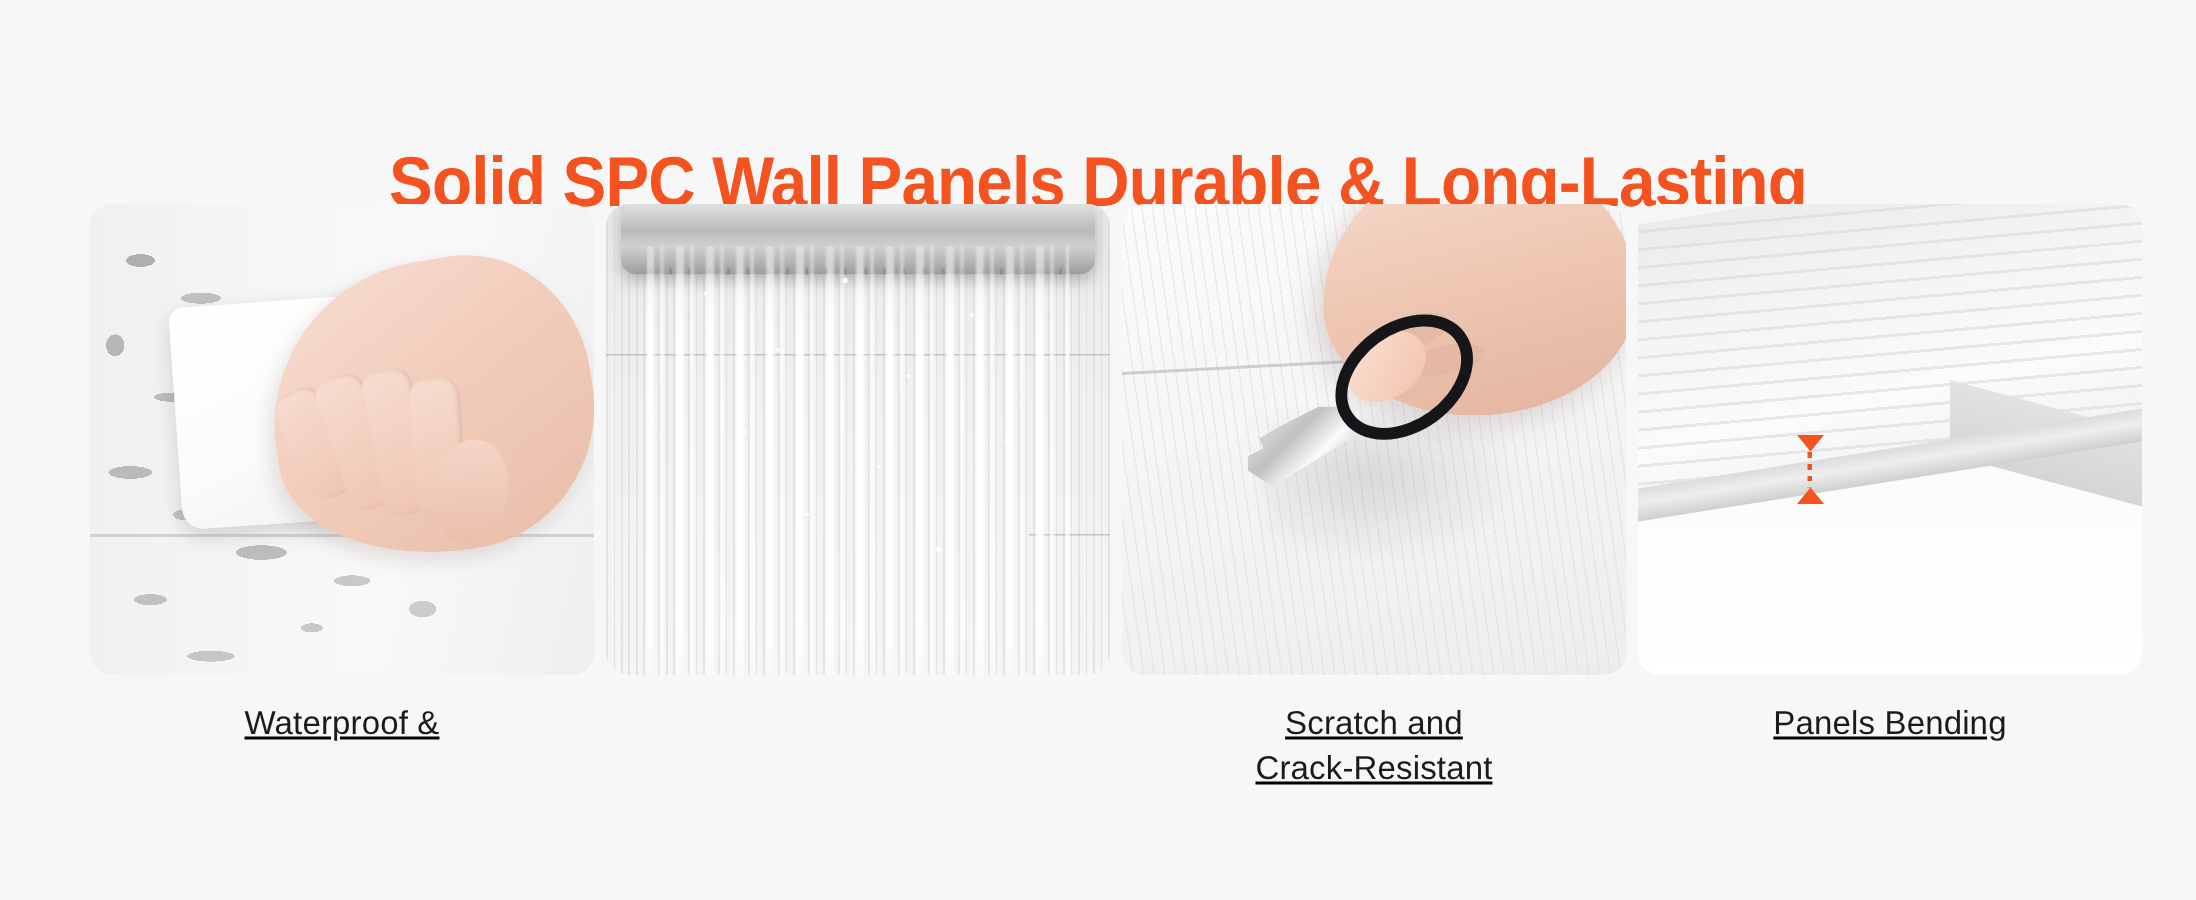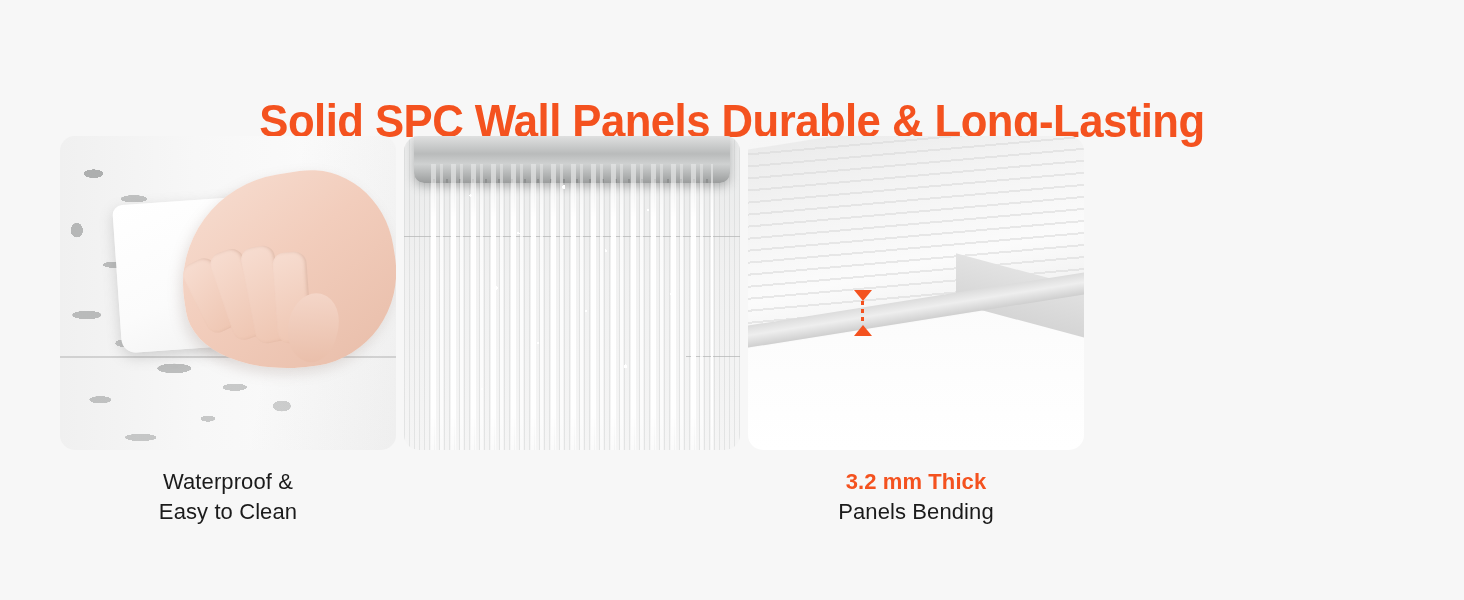--- a/index.html
+++ b/index.html
@@ -47,20 +47,21 @@
     left: 60px;
     width: 1338px;
     display: flex;
     gap: 8px;
   }
   .feature-card {
     width: 336px;
     display: flex;
     flex-direction: column;
     align-items: center;
+    text-decoration: underline;
   }
 
   .media {
     position: relative;
     width: 336px;
     height: 314px;
     border-radius: 15px;
     overflow: hidden;
     background: #f2f2f2;
   }
@@ -332,49 +333,64 @@
         <div class="cloth"></div>
         <div class="hand"></div>
         <div class="finger f1"></div>
         <div class="finger f2"></div>
         <div class="finger f3"></div>
         <div class="finger f4"></div>
         <div class="thumb"></div>
       </div>
       <div class="caption">
         <span class="ln">Waterproof &amp;</span>
-        <span class="ln">Easy to Clean</span>
       </div>
     </div>
 
     <div class="feature-card">
       <div class="media m-shower">
         <div class="tilewall"></div>
         <div class="tileline tl1"></div>
         <div class="tileline tl2"></div>
         <div class="head"></div>
         <div class="rain"></div>
         <div class="droplets"></div>
       </div>
     </div>
 
+    <div class="feature-card">
+      <div class="media m-scratch">
+        <div class="grain"></div>
+        <div class="seam"></div>
+        <div class="shadow"></div>
+        <div class="hand"></div>
+        <div class="knuckle k1"></div>
+        <div class="knuckle k2"></div>
+        <div class="keyblade"></div>
+        <div class="thumbtip"></div>
+        <div class="keyloop"></div>
+      </div>
+      <div class="caption">
+        <span class="ln">Scratch and</span>
+        <span class="ln">Crack-Resistant</span>
+      </div>
+    </div>
 
     <div class="feature-card">
       <div class="media m-thick">
         <div class="board-top">
           <div class="ridges"></div>
         </div>
         <div class="board-side"></div>
         <div class="board-edge"></div>
         <div class="callout">
           <span class="tri tri-down"></span>
           <span class="dash"></span>
           <span class="tri tri-up"></span>
         </div>
       </div>
       <div class="caption">
-        <span class="ln hl">3.2 mm Thick</span>
         <span class="ln">Panels Bending</span>
       </div>
     </div>
 
   </div>
 </div>
 
 </body></html>

